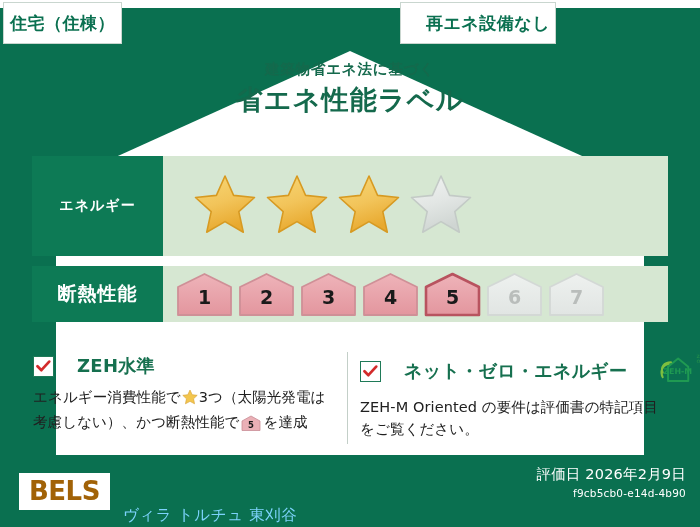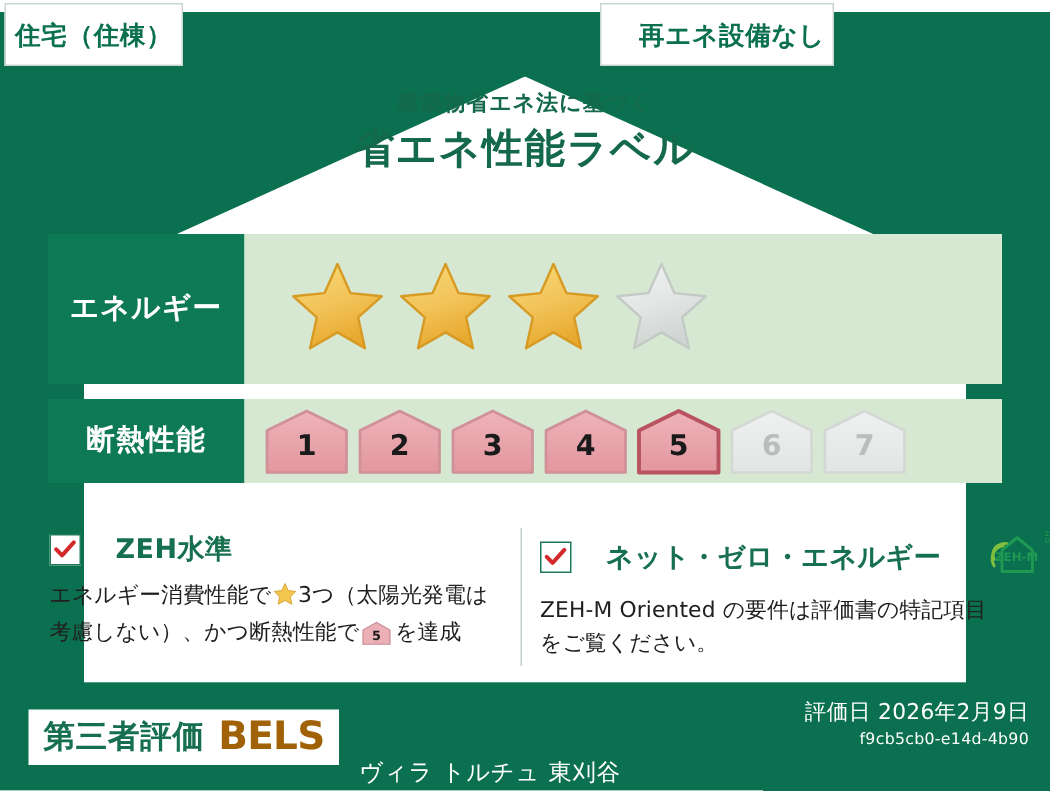--- a/index.html
+++ b/index.html
@@ -120,21 +120,21 @@
     color: #ffffff;
     font-weight: bold;
     display: flex;
     flex-direction: column;
     align-items: center;
     justify-content: center;
     line-height: 1.25;
     letter-spacing: 1px;
     flex: 0 0 auto;
   }
-  #row-energy .perf-label { width: 131px; font-size: 19px; }
+  #row-energy .perf-label { width: 131px; font-size: 14px; }
   #row-insul  .perf-label { width: 131px; font-size: 19px; }
 
   .perf-body {
     background: #d6e7d2;
     flex: 1 1 auto;
     display: flex;
     align-items: center;
   }
   #stars-body { padding-left: 30px; }
   #steps-body { padding-left: 12px; }
@@ -252,21 +252,21 @@
     font-weight: bold;
     letter-spacing: 0.5px;
   }
   #bels-en {
     color: #a16207;
     font-size: 26px;
     font-weight: bold;
     letter-spacing: -0.5px;
   }
   #building-name {
-    color: #ffffff;
+    color: #7dd3fc;
     font-size: 15.5px;
     margin-left: 13px;
     letter-spacing: 0.6px;
     white-space: nowrap;
     margin-top: 48px;
   }
   #eval-block {
     position: absolute;
     right: 14px;
     top: 10px;
@@ -486,21 +486,20 @@
           <span>ZEH-M</span><br>
           <span>Oriented</span>
         </span>
       </span>
     </div>
     <div class="note-body">ZEH-M Oriented の要件は評価書の特記項目をご覧ください。</div>
   </div>
 
   <div id="bottom-bar">
     <div id="bels-chip">
-      <span id="bels-jp">第三者評価</span>
       <span id="bels-en">BELS</span>
     </div>
     <div id="building-name">ヴィラ トルチュ 東刈谷</div>
     <div id="eval-block">
       <div id="eval-date">評価日 2026年2月9日</div>
       <div id="eval-id">f9cb5cb0-e14d-4b90</div>
     </div>
   </div>
 
 </div>

